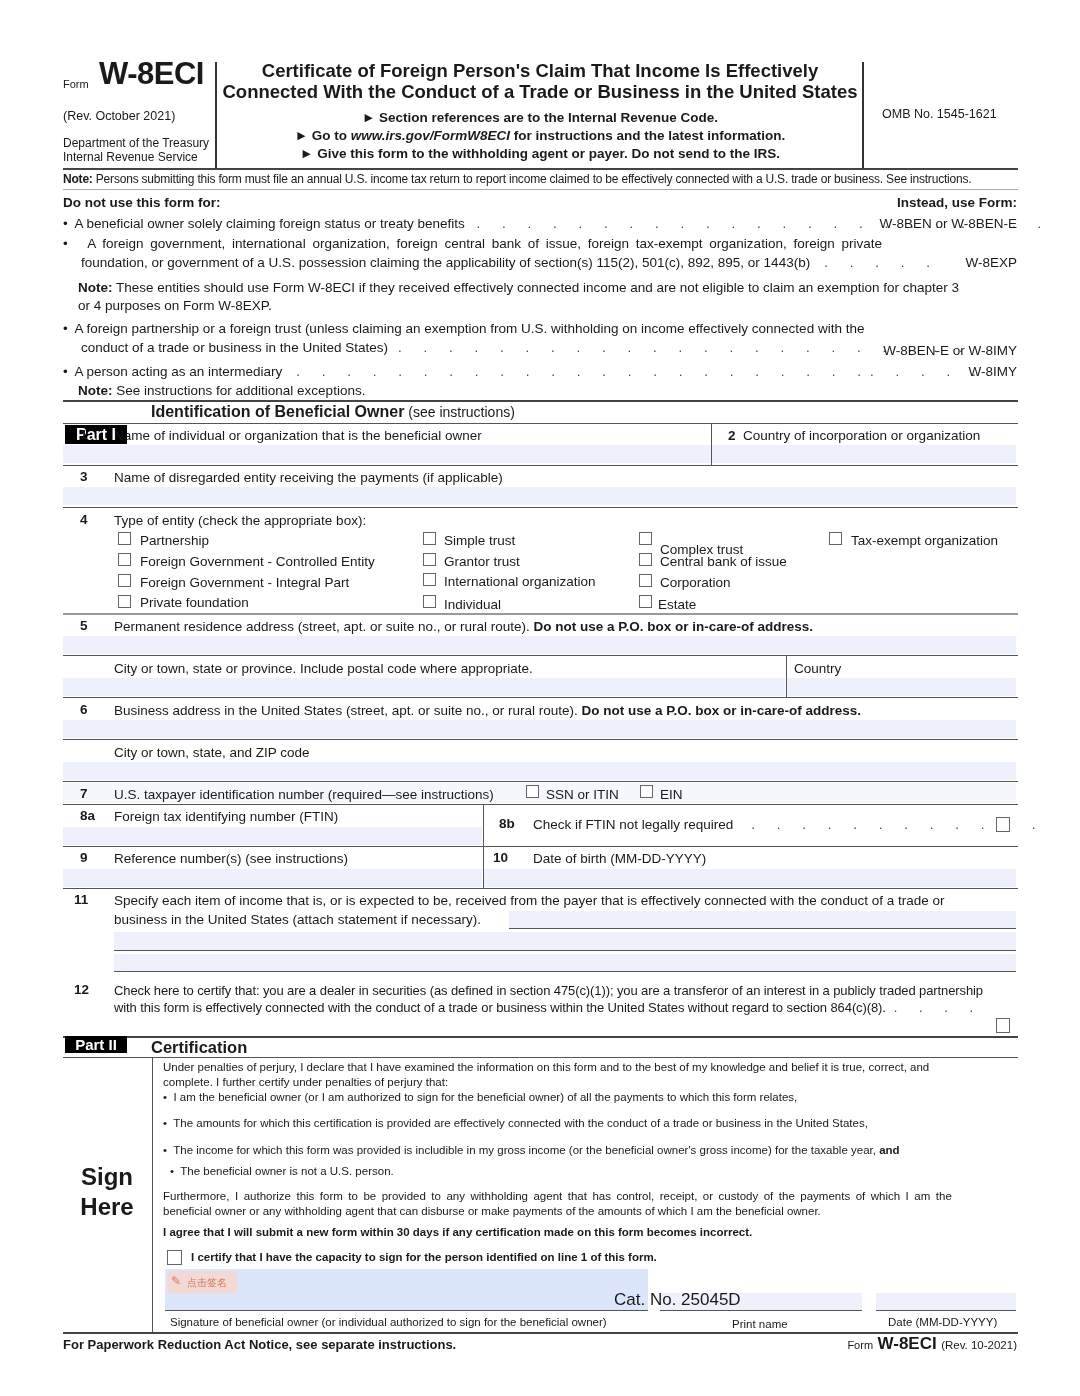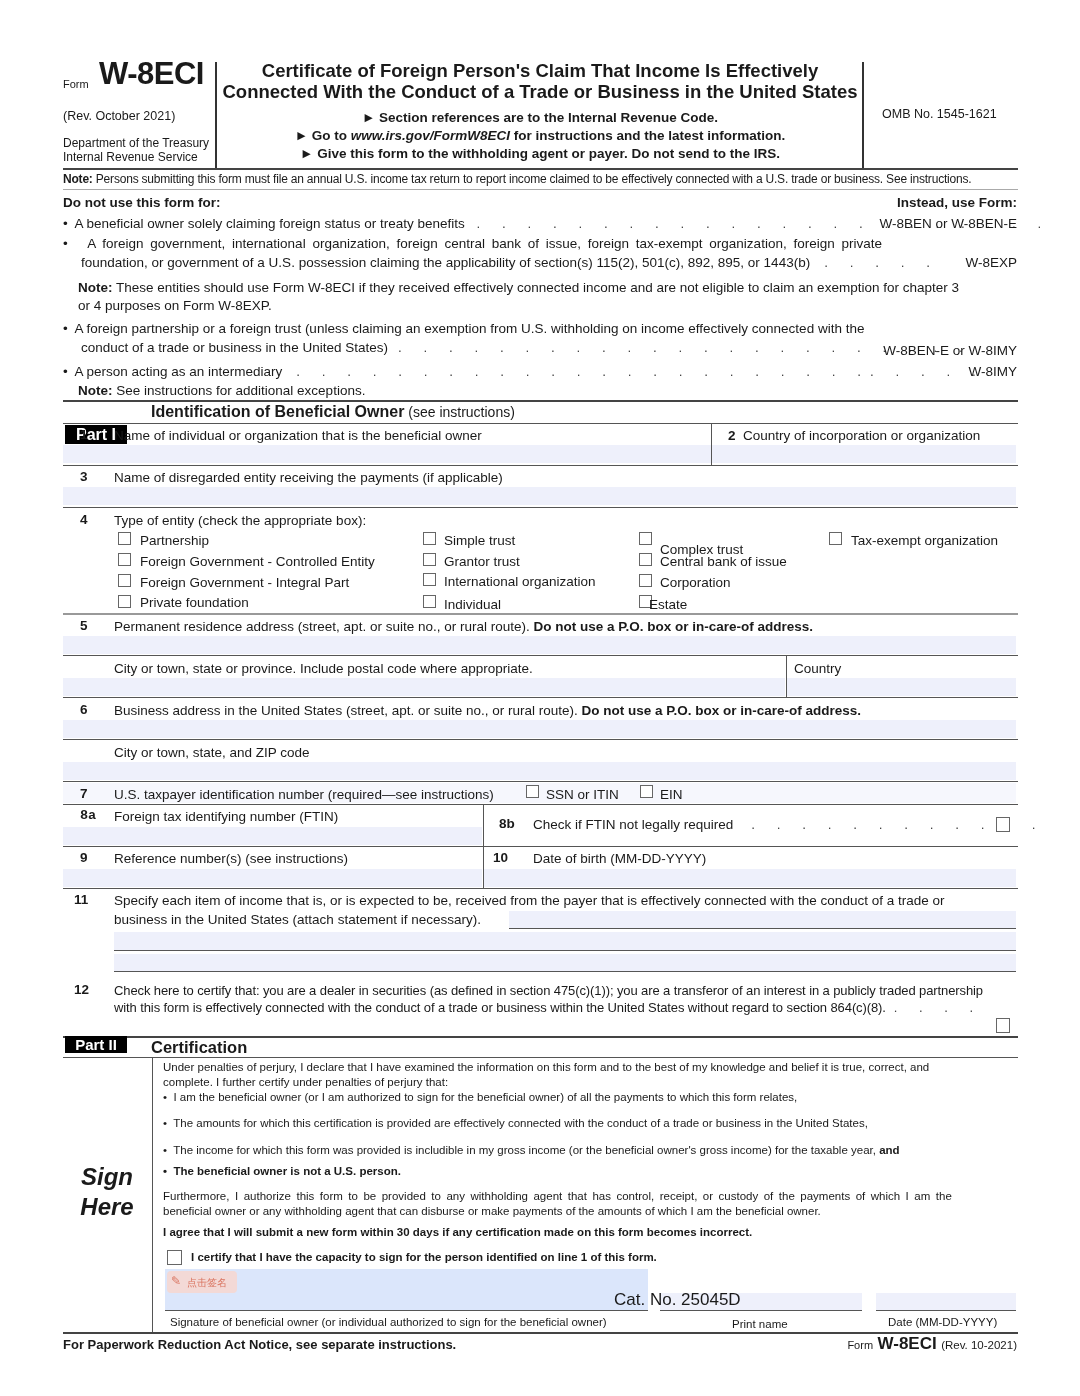--- a/index.html
+++ b/index.html
@@ -146,21 +146,21 @@
 <div class="abs" style="left:639px;top:553px;">
     <span class="cb" style="left:0;top:0;"></span>
     <span class="abs t" style="left:21px;top:0;">Central bank of issue</span>
   </div>
 <div class="abs" style="left:639px;top:574px;">
     <span class="cb" style="left:0;top:0;"></span>
     <span class="abs t" style="left:21px;top:0;">Corporation</span>
   </div>
 <div class="abs" style="left:639px;top:595px;">
     <span class="cb" style="left:0;top:0;"></span>
-    <span class="abs t" style="left:10px;top:1px;text-align:right;">Estate</span>
+    <span class="abs t" style="left:19px;top:1px;text-align:right;">Estate</span>
   </div>
 
 <div class="abs" style="left:829px;top:532px;">
     <span class="cb" style="left:0;top:0;"></span>
     <span class="abs t" style="left:22px;top:0;">Tax-exempt organization</span>
   </div>
 <div class="hr" style="left:63px;top:613px;width:955px;border-top:2px solid #999;"></div>
 
 <span class="num" style="left:80px;top:618px;">5</span>
 <div class="abs t" style="left:114px;top:618px;"><span>Permanent residence address (street, apt. or suite no., or rural route). </span><b>Do not use a P.O. box or in-care-of address.</b></div>
@@ -189,21 +189,21 @@
 <div class="abs" style="left:526px;top:785px;">
     <span class="cb" style="left:0;top:0;"></span>
     <span class="abs t" style="left:20px;top:1px;">SSN or ITIN</span>
   </div>
 <div class="abs" style="left:640px;top:785px;">
     <span class="cb" style="left:0;top:0;"></span>
     <span class="abs t" style="left:20px;top:1px;">EIN</span>
   </div>
 <div class="hr" style="left:63px;top:804px;width:955px;"></div>
 
-<span class="num" style="left:80px;top:808px;font-family:Liberation Mono, monospace;">8a</span>
+<span class="num" style="left:80px;top:808px;">8a</span>
 <span class="abs t" style="left:114px;top:808px;">Foreign tax identifying number (FTIN)</span>
 <input class="abs hl" style="left: 63px; top: 827px; width: 419px; height: 18px; border: none; padding: 0px;" value="">
 <div class="vr" style="left:483px;top:805px;height:42px;"></div>
 <span class="num" style="left:499px;top:816px;">8b</span>
 <div class="abs t" style="left:533px;top:816px;"><span>Check if FTIN not legally required</span><span class="dots" style="margin-left:18px;">. . . . . . . . . . . .</span></div>
 <span class="cb" style="left:996px;top:817px;width:14px;height:15px;"></span>
 <div class="hr" style="left:63px;top:846px;width:955px;"></div>
 
 <span class="num" style="left:80px;top:850px;">9</span>
 <span class="abs t" style="left:114px;top:850px;">Reference number(s) (see instructions)</span>
@@ -229,33 +229,33 @@
 <span class="cb" style="left:996px;top:1018px;width:14px;height:15px;"></span>
 
 <div class="hr2" style="left:63px;top:1036px;width:955px;"></div>
 <div class="abs" style="left:65px;top:1036px;width:62px;height:17px;background:#000;color:#fff;font-weight:bold;font-size:15px;line-height:17px;text-align:center;">
   <span>Part II</span>
 </div>
 <div class="abs b" style="left:151px;top:1038px;font-size:16.5px;">Certification</div>
 <div class="hr" style="left:63px;top:1057px;width:955px;"></div>
 
 <div class="vr" style="left:152px;top:1058px;height:275px;"></div>
-<div class="abs b" style="left:63px;top:1162px;width:88px;text-align:center;font-size:24px;line-height:30px;font-style:italic;">
+<div class="abs b" style="left:63px;top:1162px;width:88px;text-align:center;font-size:24px;line-height:30px;">
   <div>Sign</div>
   <div>Here</div>
 </div>
 
 <div class="abs" style="left:163px;top:1060px;width:855px;font-size:11.5px;line-height:15px;white-space:nowrap;">
   <div>Under penalties of perjury, I declare that I have examined the information on this form and to the best of my knowledge and belief it is true, correct, and</div>
   <div>complete. I further certify under penalties of perjury that:</div>
 </div>
 <div class="abs" style="left:163px;top:1091px;font-size:11.5px;white-space:nowrap;"><span>•</span>&nbsp; <span>I am the beneficial owner (or I am authorized to sign for the beneficial owner) of all the payments to which this form relates,</span></div>
 <div class="abs" style="left:163px;top:1117px;font-size:11.5px;white-space:nowrap;"><span>•</span>&nbsp; <span>The amounts for which this certification is provided are effectively connected with the conduct of a trade or business in the United States,</span></div>
 <div class="abs" style="left:163px;top:1144px;font-size:11.5px;white-space:nowrap;"><span>•</span>&nbsp; <span>The income for which this form was provided is includible in my gross income (or the beneficial owner's gross income) for the taxable year,</span><b> and</b></div>
-<div class="abs" style="left:163px;top:1165px;font-size:11.5px;white-space:nowrap;font-weight:bold;"><span>•</span>&nbsp; <span>The beneficial owner is not a U.S. person.</span></div>
+<div class="abs" style="left:170px;top:1165px;font-size:11.5px;white-space:nowrap;"><span>•</span>&nbsp; <span>The beneficial owner is not a U.S. person.</span></div>
 
 <div class="abs" style="left:163px;top:1189px;width:855px;font-size:11.5px;line-height:15px;white-space:nowrap;">
   <div style="word-spacing:2.3px;">Furthermore, I authorize this form to be provided to any withholding agent that has control, receipt, or custody of the payments of which I am the</div>
   <div>beneficial owner or any withholding agent that can disburse or make payments of the amounts of which I am the beneficial owner.</div>
 </div>
 <div class="abs b" style="left:163px;top:1226px;font-size:11.5px;white-space:nowrap;">I agree that I will submit a new form within 30 days if any certification made on this form becomes incorrect.</div>
 
 <div class="abs" style="left:167px;top:1250px;">
   <span class="cb" style="left:0;top:0;width:15px;height:15px;"></span>
   <span class="abs b" style="left:24px;top:1px;font-size:11.5px;white-space:nowrap;">I certify that I have the capacity to sign for the person identified on line 1 of this form.</span>

